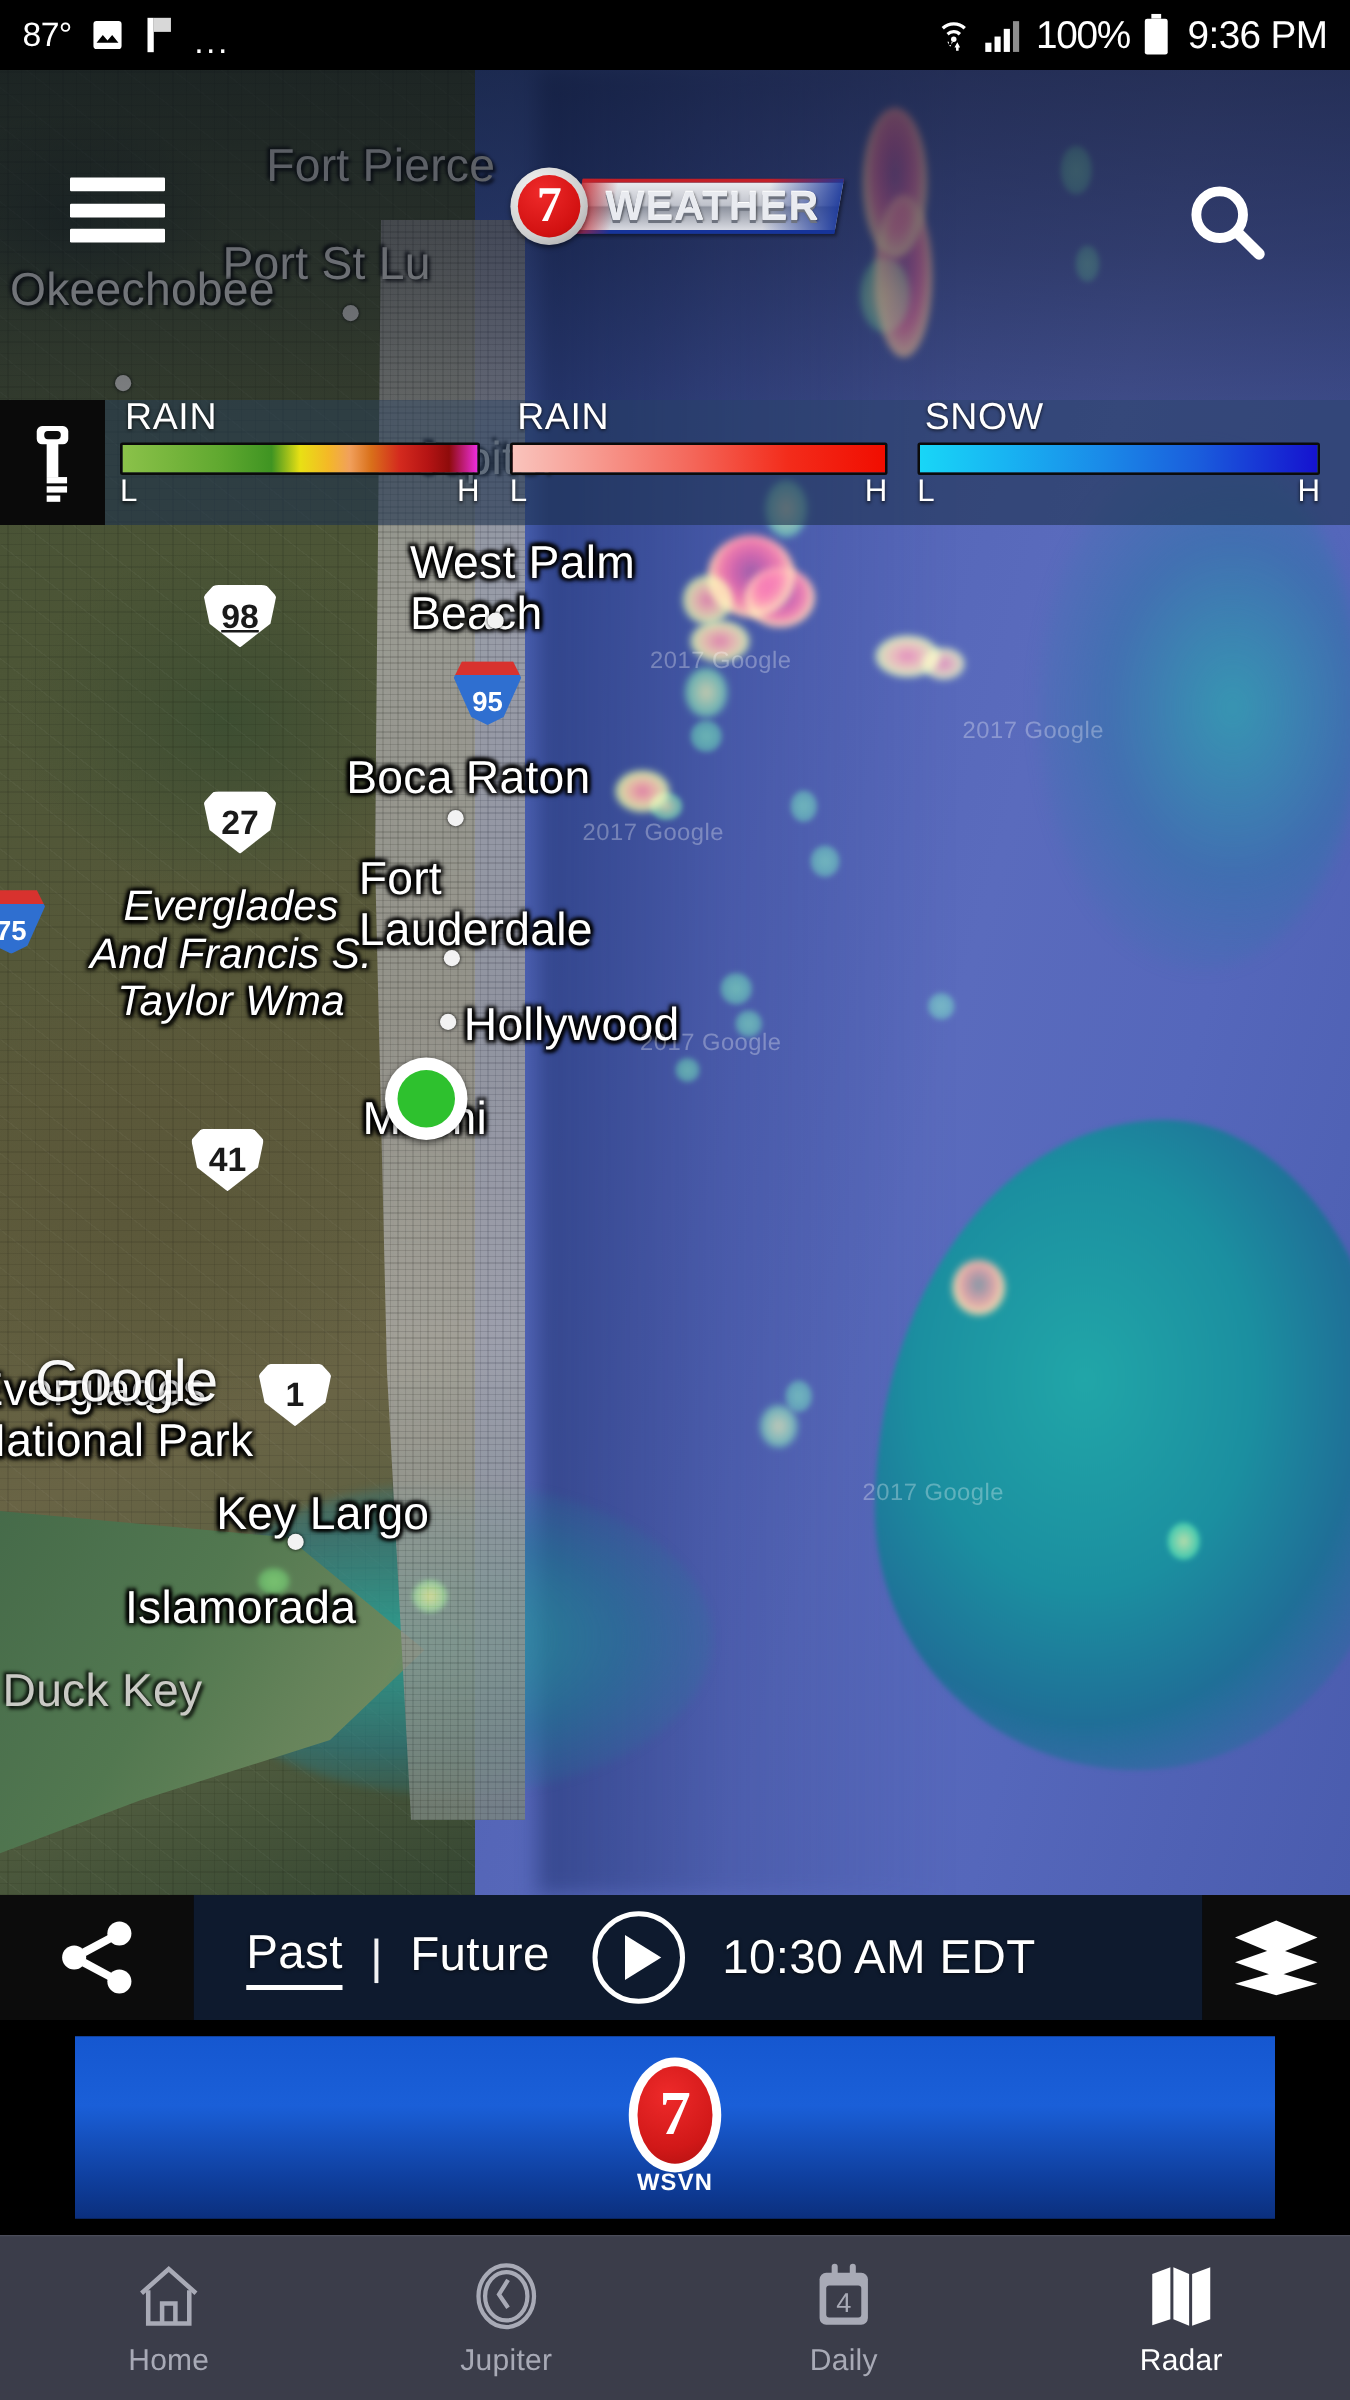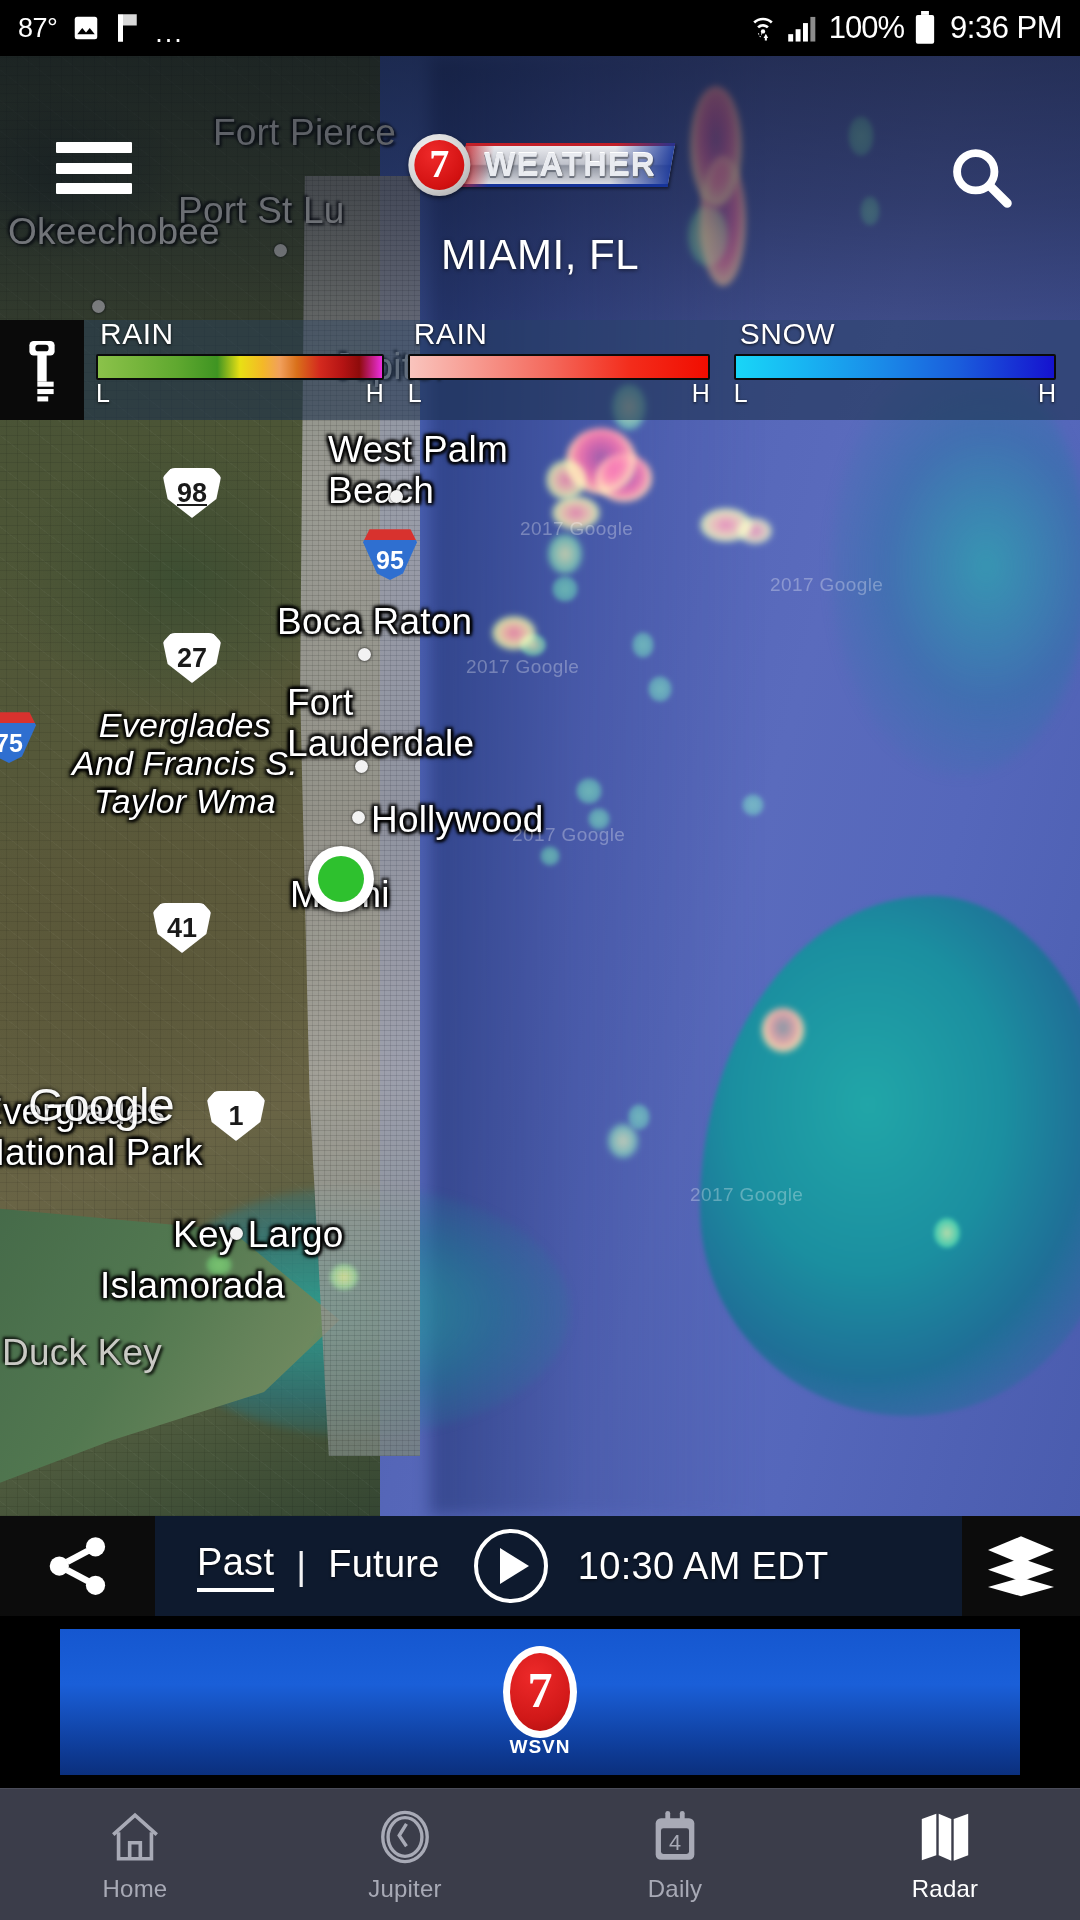--- a/index.html
+++ b/index.html
@@ -128,21 +128,21 @@
     position:absolute; width:58px; height:50px; background:#fff;
     border-radius:12px 12px 16px 16px;
     display:flex; align-items:center; justify-content:center;
     color:#1a1a1a; font-size:27px; font-weight:700;
     box-shadow:0 1px 3px rgba(0,0,0,.6);
     clip-path:polygon(14% 0,86% 0,100% 18%,92% 62%,50% 100%,8% 62%,0 18%);
   }
   .ishield{
     position:absolute; width:54px; height:54px;
     display:flex; align-items:flex-end; justify-content:center;
-    color:#fff; font-size:25px; font-weight:700; padding-bottom:5px;
+    color:#fff; font-size:22px; font-weight:700; padding-bottom:5px;
     background:linear-gradient(180deg,#d8322e 0%,#d8322e 26%,#2f6fd0 26%,#2f6fd0 100%);
     clip-path:polygon(12% 6%,88% 6%,100% 30%,74% 88%,50% 100%,26% 88%,0 30%);
     box-shadow:0 1px 3px rgba(0,0,0,.6);
   }
 
   
   .gwm{
     position:absolute; left:28px; top:1021px; color:#fff; font-size:47px;
     font-weight:500; letter-spacing:-1px;
     text-shadow:0 0 5px rgba(0,0,0,.85), 0 1px 2px rgba(0,0,0,.9);
@@ -434,21 +434,21 @@
         <div class="citydot" style="left: 358px; top: 592px;"></div>
         <div class="lbl big" style="left: 287px; top: 626px;">Fort
 Lauderdale</div>
         <div class="citydot" style="left: 355px; top: 704px;"></div>
         <div class="lbl big" style="left: 371px; top: 743px;">Hollywood</div>
         <div class="citydot" style="left: 352px; top: 755px;"></div>
         <div class="lbl ital center" style="left: 72px; top: 650px;">Everglades
 And Francis S.
 Taylor Wma</div>
         <div class="lbl big" style="left: 290px; top: 818px;">Miami</div>
-        <div class="lbl big" style="left: 173px; top: 1134px; margin-top: 24px;">Key Largo</div>
+        <div class="lbl big" style="left: 173px; top: 1134px;">Key Largo</div>
         <div class="citydot" style="left: 230px; top: 1171px;"></div>
         <div class="lbl big" style="left: 100px; top: 1209px;">Islamorada</div>
         <div class="lbl dim big" style="left: 2px; top: 1276px;">Duck Key</div>
         <div class="lbl dim big" style="left: 333px; top: 290px;">Jupiter</div>
         <div class="lbl big" style="left: -22px; top: 1035px;">Everglades
 National Park</div>
         <div class="shield" style="left: 163px; top: 412px; text-decoration: underline;">98</div>
         <div class="shield" style="left: 163px; top: 577px;">27</div>
         <div class="ishield" style="left: 363px; top: 470px;">95</div>
         <div class="ishield" style="left: -18px; top: 653px;">75</div>
@@ -484,21 +484,20 @@
       </div>
     </div>
 
     <div class="search-btn">
       <svg width="70" height="70" viewBox="0 0 24 24">
         <circle cx="10.2" cy="10.2" r="6.4" fill="none" stroke="#fff" stroke-width="2.7"></circle>
         <line x1="15.2" y1="15.2" x2="21" y2="21" stroke="#fff" stroke-width="3.1" stroke-linecap="round"></line>
       </svg>
     </div>
 
-    <div class="loc-title">MIAMI, FL</div>
   </div>
 
   <div class="legend">
     <div class="legend-key">
       <svg width="52" height="66" viewBox="0 0 26 34">
         <rect x="6.5" y="2" width="13" height="7.5" rx="2.2" fill="#fff"></rect>
         <rect x="10.6" y="9" width="4.8" height="14" fill="#fff"></rect>
         <rect x="10.6" y="23" width="8.4" height="2.6" fill="#fff"></rect>
         <rect x="10.6" y="26.8" width="8.4" height="2.6" fill="#fff"></rect>
         <rect x="10.6" y="30.6" width="5.6" height="2.6" fill="#fff"></rect>

